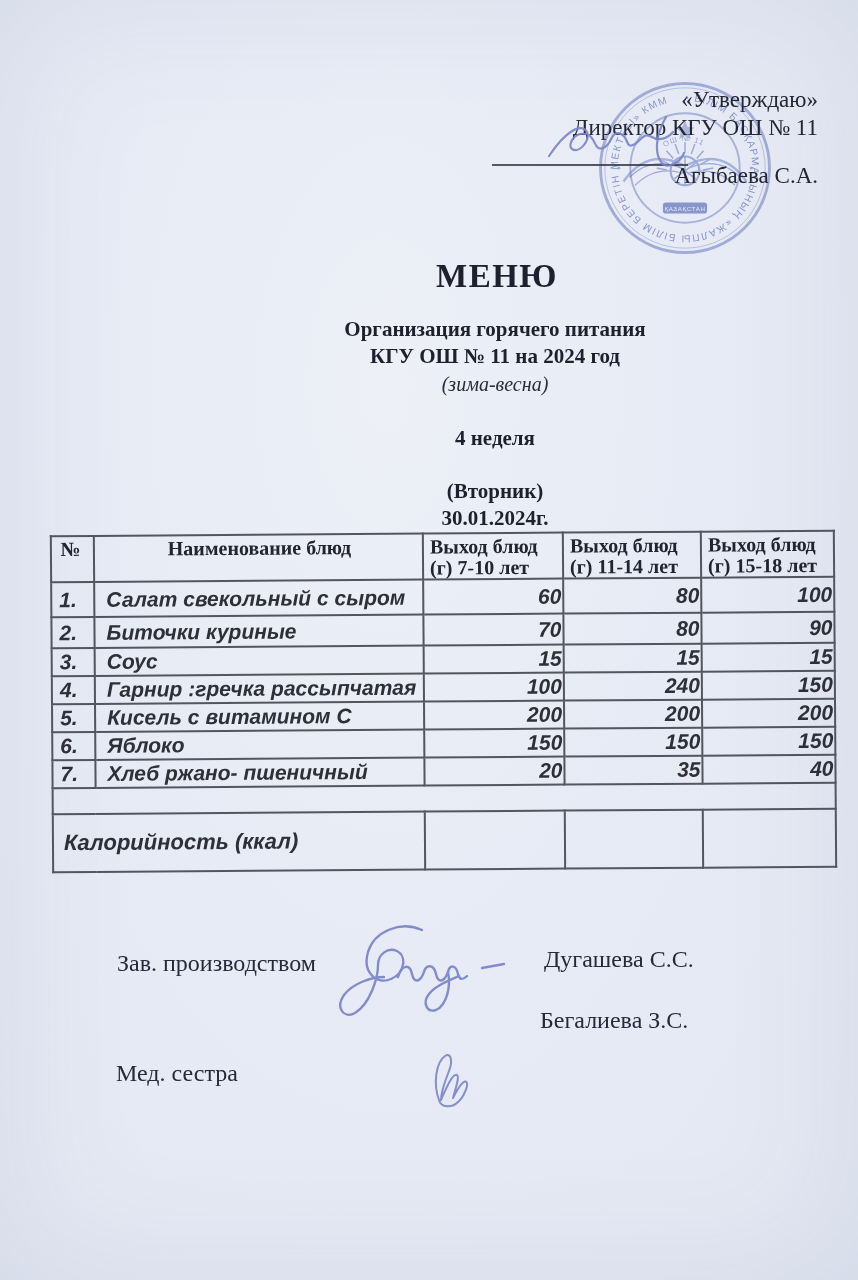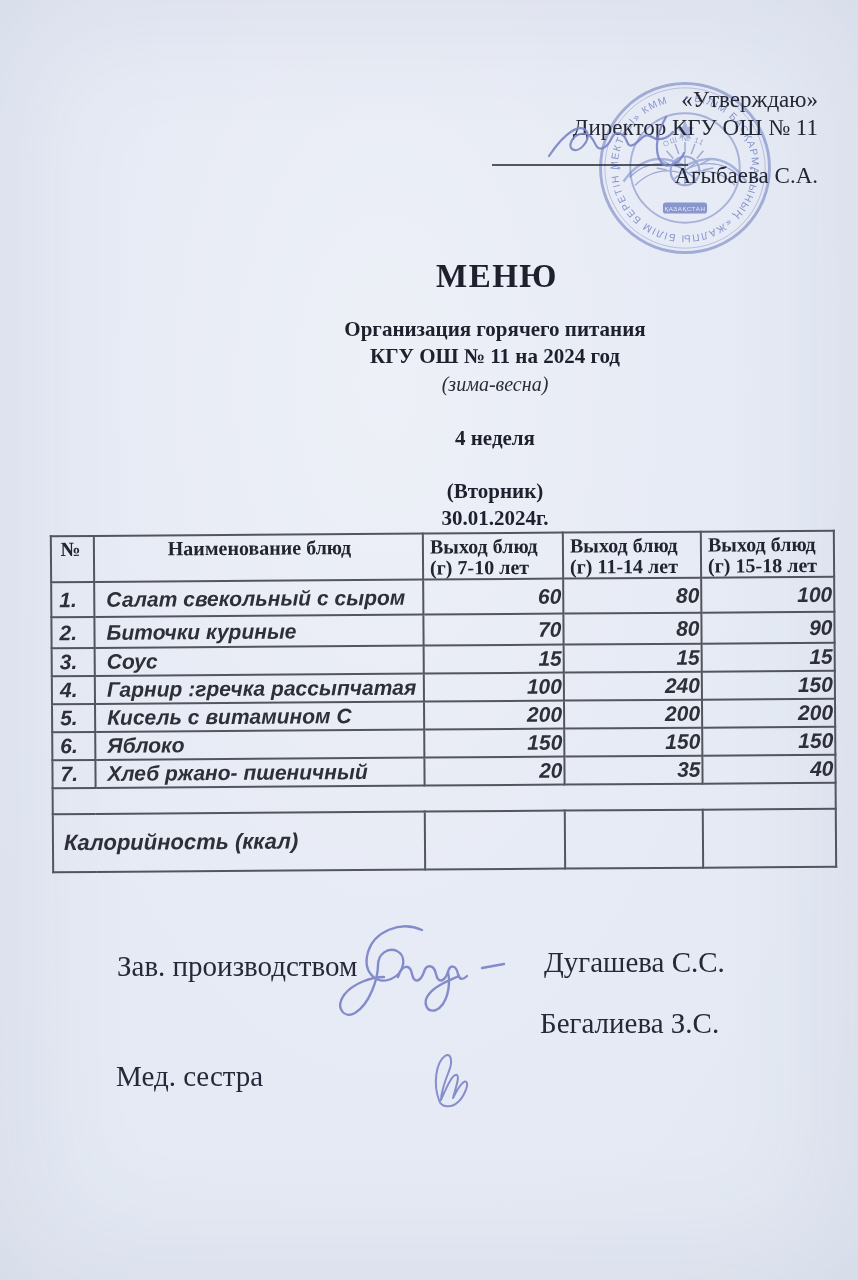--- a/index.html
+++ b/index.html
@@ -68,21 +68,21 @@
   td.c-name{padding-left:11px;}
   td.c-val{text-align:right;}
   tr.tr-r1{height:35px;} tr.tr-r2{height:31px;}
   tr.tr-r3,tr.tr-r4,tr.tr-r5{height:26px;}
   tr.tr-r6,tr.tr-r7{height:27px;}
   tr.tr-spacer{height:26px;}
   tr.tr-cal{height:58px;}
   td.c-cal{font-size:22px;padding-left:10px;}
 
   
-  .signoff-label{position:absolute;font-size:29px;color:#26293a;z-index:2;}
+  .signoff-label{position:absolute;font-size:24px;color:#26293a;z-index:2;}
   .role1{left:117px;top:950px;}
   .name1{left:544px;top:946px;}
   .role2{left:116px;top:1060px;}
   .name2{left:540px;top:1007px;}
   .sig1{position:absolute;left:322px;top:918px;z-index:2;}
   .sig2{position:absolute;left:426px;top:1048px;z-index:2;}
 
   .ink{stroke:#7b84c8;fill:none;stroke-linecap:round;stroke-linejoin:round;}
 </style>
 </head>

